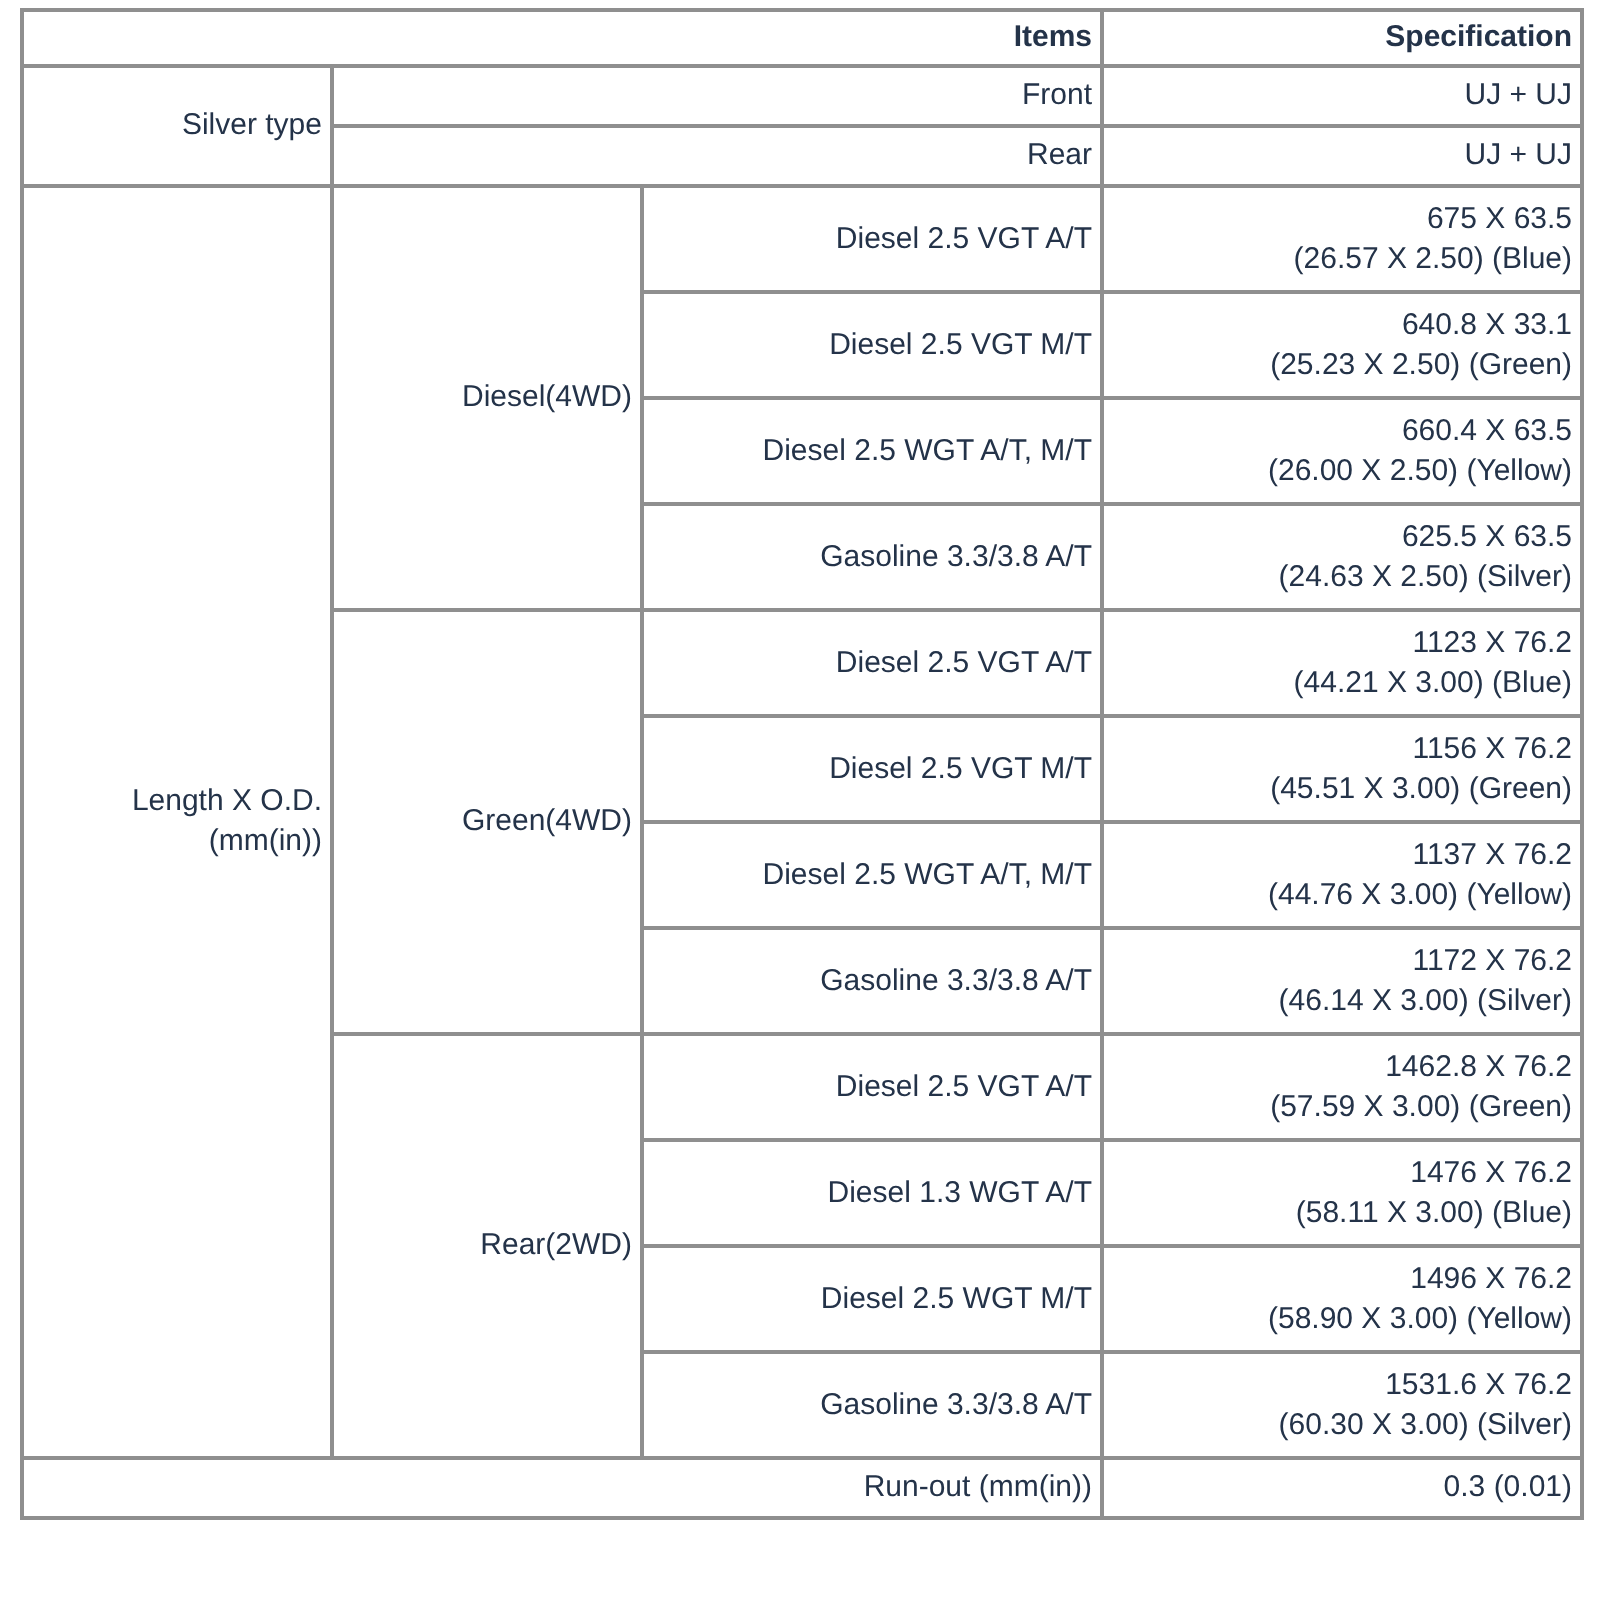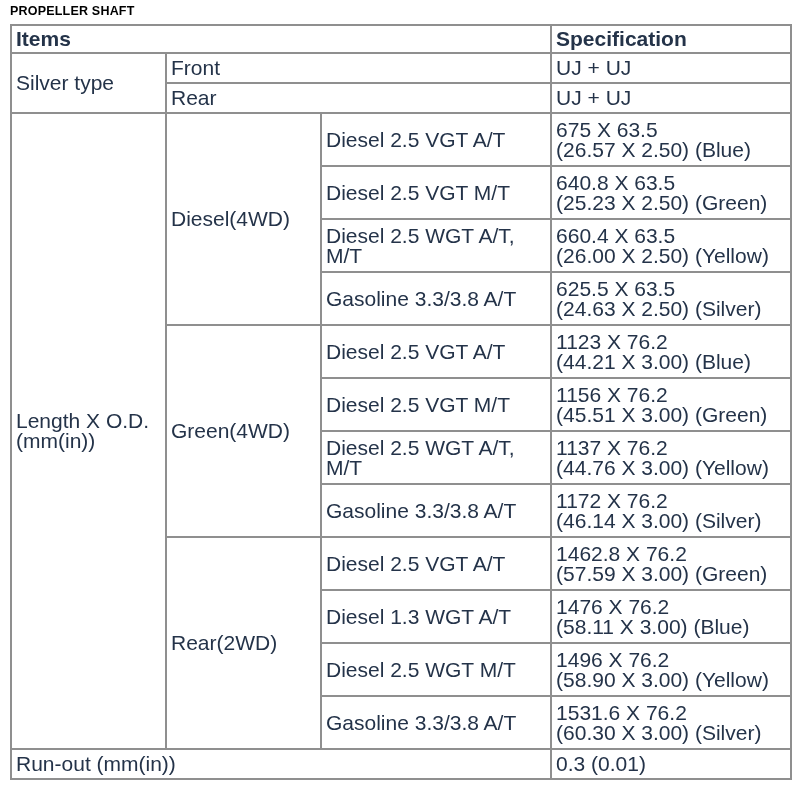--- a/index.html
+++ b/index.html
@@ -19,38 +19,37 @@
     margin-bottom: 6px;
   }
   table.spec {
     border-collapse: collapse;
     table-layout: fixed;
     width: 780px;
     border: 2px solid #6d6d6d;
   }
   table.spec td, table.spec th {
     border: 2px solid #8f8f8f;
-    font-size: 21px;
+    font-size: 15px;
     line-height: 20px;
-    text-align: left;
+    text-align: right;
     vertical-align: middle;
     padding: 2px 4px;
     white-space: pre-line;
     font-weight: normal;
   }
   table.spec th { font-weight: bold; }
   tr.r-head   { height: 28px; }
   tr.r-single { height: 30px; }
   tr.r-data   { height: 53px; }
 </style>
 </head>
 <body>
 
 <div class="doc">
-  <div class="doc-title">PROPELLER SHAFT</div>
 
   <table class="spec">
     <colgroup>
       <col style="width:155px">
       <col style="width:155px">
       <col style="width:230px">
       <col style="width:240px">
     </colgroup>
 
     <tbody>
@@ -72,21 +71,21 @@
     <tr class="r-data">
       <td rowspan="12">Length X O.D.
 (mm(in))</td>
       <td rowspan="4">Diesel(4WD)</td>
       <td>Diesel 2.5 VGT A/T</td>
       <td>675 X 63.5
 (26.57 X 2.50) (Blue)</td>
     </tr>
     <tr class="r-data">
       <td>Diesel 2.5 VGT M/T</td>
-      <td>640.8 X 63.5
+      <td>640.8 X 33.1
 (25.23 X 2.50) (Green)</td>
     </tr>
     <tr class="r-data">
       <td>Diesel 2.5 WGT A/T, M/T</td>
       <td>660.4 X 63.5
 (26.00 X 2.50) (Yellow)</td>
     </tr>
     <tr class="r-data">
       <td>Gasoline 3.3/3.8 A/T</td>
       <td>625.5 X 63.5

